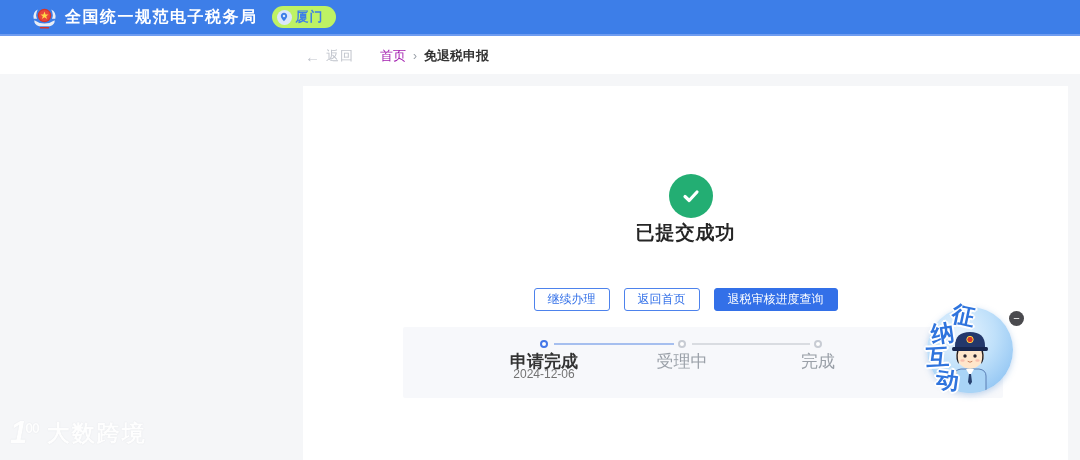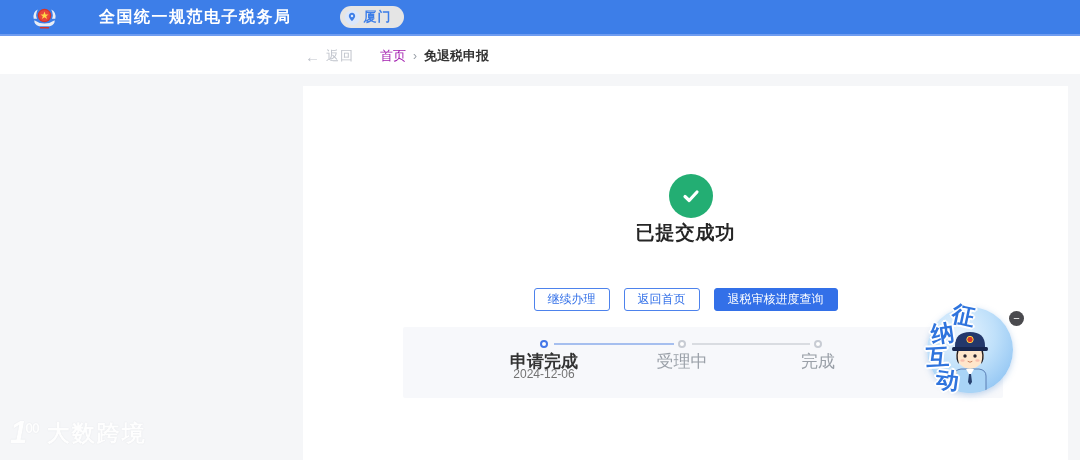--- a/index.html
+++ b/index.html
@@ -1,24 +1,24 @@
 <!DOCTYPE html>
 <html><head>
 <meta charset="utf-8">
 <style>
   * { margin: 0; padding: 0; box-sizing: border-box; }
   body { background: #fff; font-family: "Liberation Sans", "DejaVu Sans", sans-serif; }
   .screen { position: relative; width: 1080px; height: 460px; overflow: hidden; background: #fff; }
 
   
   .header { position: absolute; left: 0; top: 0; width: 1080px; height: 36px;
-    background: #3D7EE8; border-bottom: 2px solid #6f9cf0; display: flex; align-items: center; gap: 34px; }
+    background: #3D7EE8; border-bottom: 2px solid #6f9cf0; display: flex; align-items: center; }
   .emblem { width: 27px; height: 27px; margin-left: 31px; flex: 0 0 auto; }
   .header-title { color: #fff; font-size: 16px; font-weight: 700; letter-spacing: 1.5px; margin-left: 7px; }
-  .loc-badge { margin-left: 14px; height: 22px; background: #e5e5e5; border-radius: 11px;
+  .loc-badge { margin-left: 14px; height: 22px; background: #bef264; border-radius: 11px;
     display: flex; align-items: center; padding: 0 12px 0 5px; cursor: pointer; }
   .loc-pin-wrap { width: 15px; height: 15px; border-radius: 50%; background: #dbe7fb;
     display: flex; align-items: center; justify-content: center; margin-right: 4px; }
   .loc-badge .loc-text { color: #3D7EE8; font-size: 13px; font-weight: 700; letter-spacing: 1px; }
 
   
   .crumb-bar { position: absolute; left: 0; top: 38px; width: 1080px; height: 36px; background: #fff;
     display: flex; align-items: center; }
   .crumbs { margin-left: 305px; display: flex; align-items: center; font-size: 13px; }
   .back-group { display: flex; align-items: center; color: #c0c4cc; cursor: pointer; }

